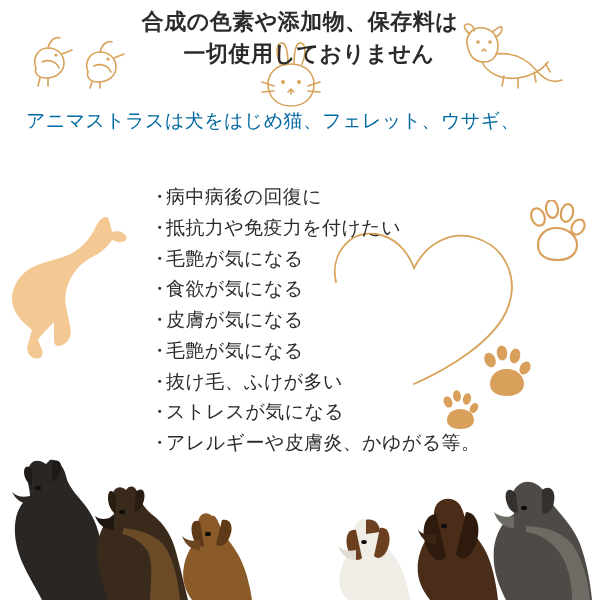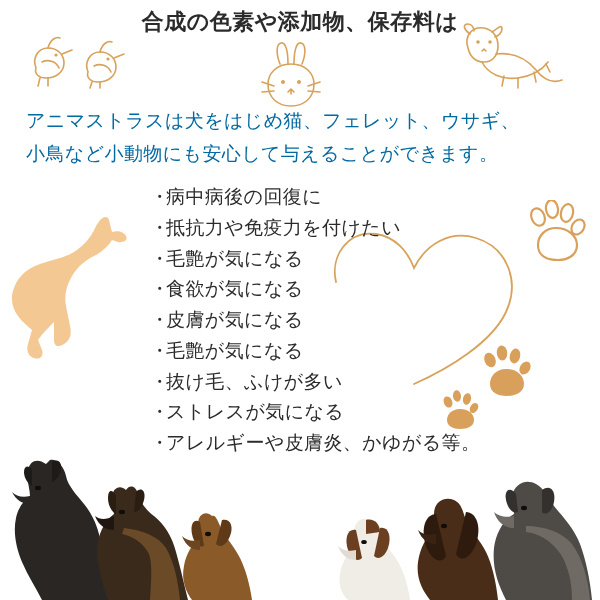--- a/index.html
+++ b/index.html
@@ -184,25 +184,25 @@
       <ellipse cx="8" cy="12" rx="4.2" ry="5.8" transform="rotate(-22 8 12)"></ellipse>
       <ellipse cx="17" cy="6" rx="4" ry="5.8" transform="rotate(-6 17 6)"></ellipse>
       <ellipse cx="27" cy="9" rx="4" ry="5.8" transform="rotate(14 27 9)"></ellipse>
       <ellipse cx="34" cy="18" rx="3.8" ry="5.4" transform="rotate(32 34 18)"></ellipse>
       <path d="M20 19 C29 19 34 24 34 30 C34 36 28 39 20 39 C13 39 7 36 7 30 C7 24 12 19 20 19 Z"></path>
     </svg>
   </div>
 
   <div class="headline">
     <span class="l1">合成の色素や添加物、保存料は</span>
+    <span class="l2">一切使用しておりません</span>
   </div>
 
   <div class="lead">
     <div>アニマストラスは犬をはじめ猫、フェレット、ウサギ、</div>
-    <div>小鳥など小動物にも安心して与えることができます。</div>
   </div>
 
   <ul class="bullets">
     <li><span class="dot">・</span><span>病中病後の回復に</span></li>
     <li><span class="dot">・</span><span>抵抗力や免疫力を付けたい</span></li>
     <li><span class="dot">・</span><span>毛艶が気になる</span></li>
     <li><span class="dot">・</span><span>食欲が気になる</span></li>
     <li><span class="dot">・</span><span>皮膚が気になる</span></li>
     <li><span class="dot">・</span><span>毛艶が気になる</span></li>
     <li><span class="dot">・</span><span>抜け毛、ふけが多い</span></li>

